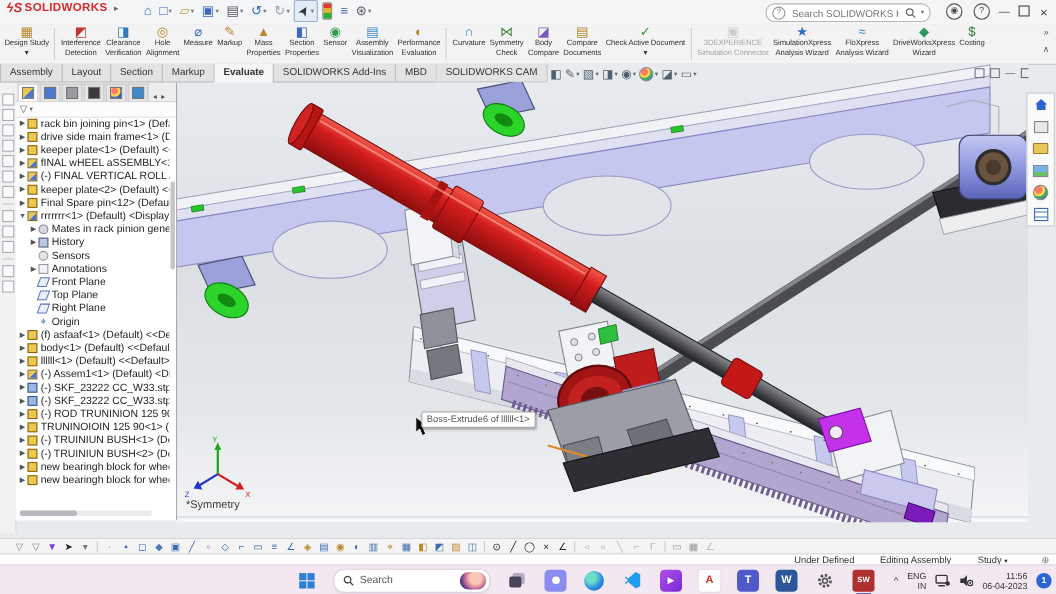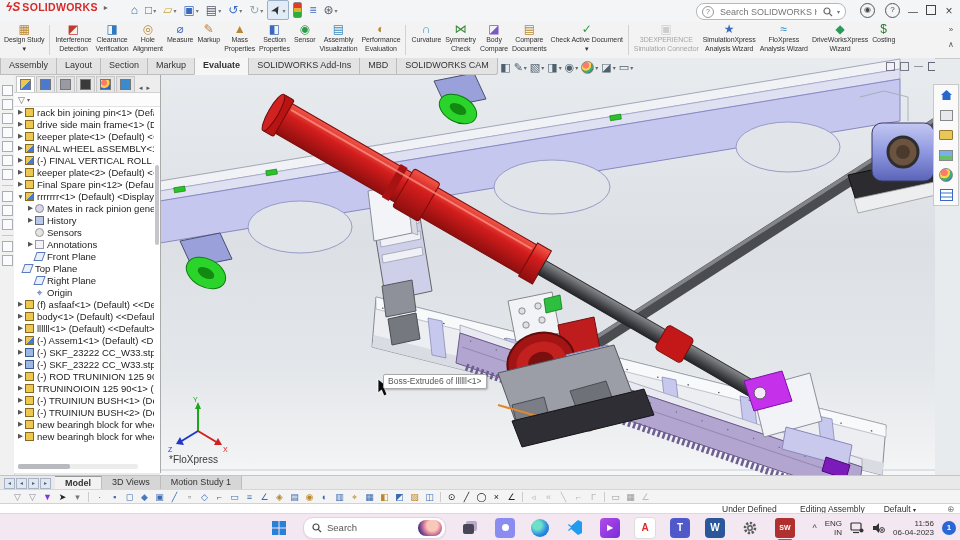--- a/index.html
+++ b/index.html
@@ -481,21 +481,21 @@
         <span class="hu">▭<span class="dd">▾</span></span>
       </div>
     <div id="docctrls">
       <span class="sq"></span>
       <span class="sq"></span>
       <span>—</span>
       <span class="sq" style="border-color:#667;"></span>
 
     </div>
     <div id="vp-tooltip">Boss-Extrude6 of llllll&lt;1&gt;</div>
-    <div id="viewlabel">*FloXpress</div>
+    <div id="viewlabel">*Symmetry</div>
   </div>
 
   <div id="tabstrip">
       <div class="tab">Assembly</div>
       <div class="tab">Layout</div>
       <div class="tab">Section</div>
       <div class="tab">Markup</div>
       <div class="tab active">Evaluate</div>
       <div class="tab">SOLIDWORKS Add-Ins</div>
       <div class="tab">MBD</div>
@@ -605,21 +605,21 @@
         <div class="trow" style="padding-left: 12px;">
           <span class="texp">▶</span>
           <span class="ti ann"></span>
           <span>Annotations</span>
         </div>
         <div class="trow" style="padding-left: 12px;">
           <span class="texp"></span>
           <span class="ti plane"></span>
           <span>Front Plane</span>
         </div>
-        <div class="trow" style="">
+        <div class="trow" style="padding-left: 12px;">
           <span class="texp"></span>
           <span class="ti plane"></span>
           <span>Top Plane</span>
         </div>
         <div class="trow" style="padding-left: 12px;">
           <span class="texp"></span>
           <span class="ti plane"></span>
           <span>Right Plane</span>
         </div>
         <div class="trow" style="padding-left: 12px;">
@@ -710,33 +710,20 @@
         <span style="width:12px;height:9px;display:inline-block;background:linear-gradient(#7ab0e8 55%,#6ac06a 55%);border:1px solid #888;"></span>
       </div>
       <div class="tpico">
         <i class="ballico" style="width:12px;height:12px;"></i>
       </div>
       <div class="tpico">
         <span style="width:11px;height:10px;border:1px solid #3a6ac0;display:inline-block;background:repeating-linear-gradient(#fff 0 2px,#9ab8e4 2px 4px);"></span>
       </div>
     </div>
 
-  <div id="modeltabs">
-    <div id="mtnav">
-        <span>◂</span>
-        <span>◂</span>
-        <span>▸</span>
-        <span>▸</span>
-      </div>
-    <div id="mtabs" style="display:flex;">
-        <div class="mtab active">Model</div>
-        <div class="mtab">3D Views</div>
-        <div class="mtab">Motion Study 1</div>
-      </div>
-  </div>
 
   <div id="sketchbar">
       <span class="sk" style="color: rgb(138, 138, 160);">▽</span>
       <span class="sk" style="color: rgb(138, 138, 160);">▽</span>
       <span class="sk" style="color: rgb(122, 58, 224);">▼</span>
       <span class="sk" style="color: rgb(34, 34, 34);">➤</span>
       <span class="sk" style="color: rgb(119, 119, 119);">▾</span>
       <span class="sksep"></span>
       <span class="sk" style="color: rgb(58, 106, 176);">∙</span>
       <span class="sk" style="color: rgb(58, 106, 176);">▪</span>
@@ -775,21 +762,21 @@
       <span class="sk" style="color: rgb(184, 184, 184);">Γ</span>
       <span class="sksep"></span>
       <span class="sk" style="color: rgb(153, 153, 153);">▭</span>
       <span class="sk" style="color: rgb(153, 153, 153);">▦</span>
       <span class="sk" style="color: rgb(187, 187, 187);">∠</span>
     </div>
 
   <div id="statusbar">
     <span class="st" style="left:722px;">Under Defined</span>
     <span class="st" style="left:800px;">Editing Assembly</span>
-    <span class="st" style="right:44px;"><span>Default</span> <span style="font-size:6px;">▾</span></span>
+    <span class="st" style="right:44px;"><span>Study</span> <span style="font-size:6px;">▾</span></span>
     <span class="st" style="right:6px;color:#777;">⊕</span>
   </div>
 
   <div id="taskbar">
     <div id="tbapps">
         <div class="tbi">
           <svg width="16" height="16" viewBox="0 0 16 16">
             <rect x="1" y="1" width="6.5" height="6.5" fill="#2a7fd6"></rect>
             <rect x="8.5" y="1" width="6.5" height="6.5" fill="#2a7fd6"></rect>
             <rect x="1" y="8.5" width="6.5" height="6.5" fill="#2a7fd6"></rect>

